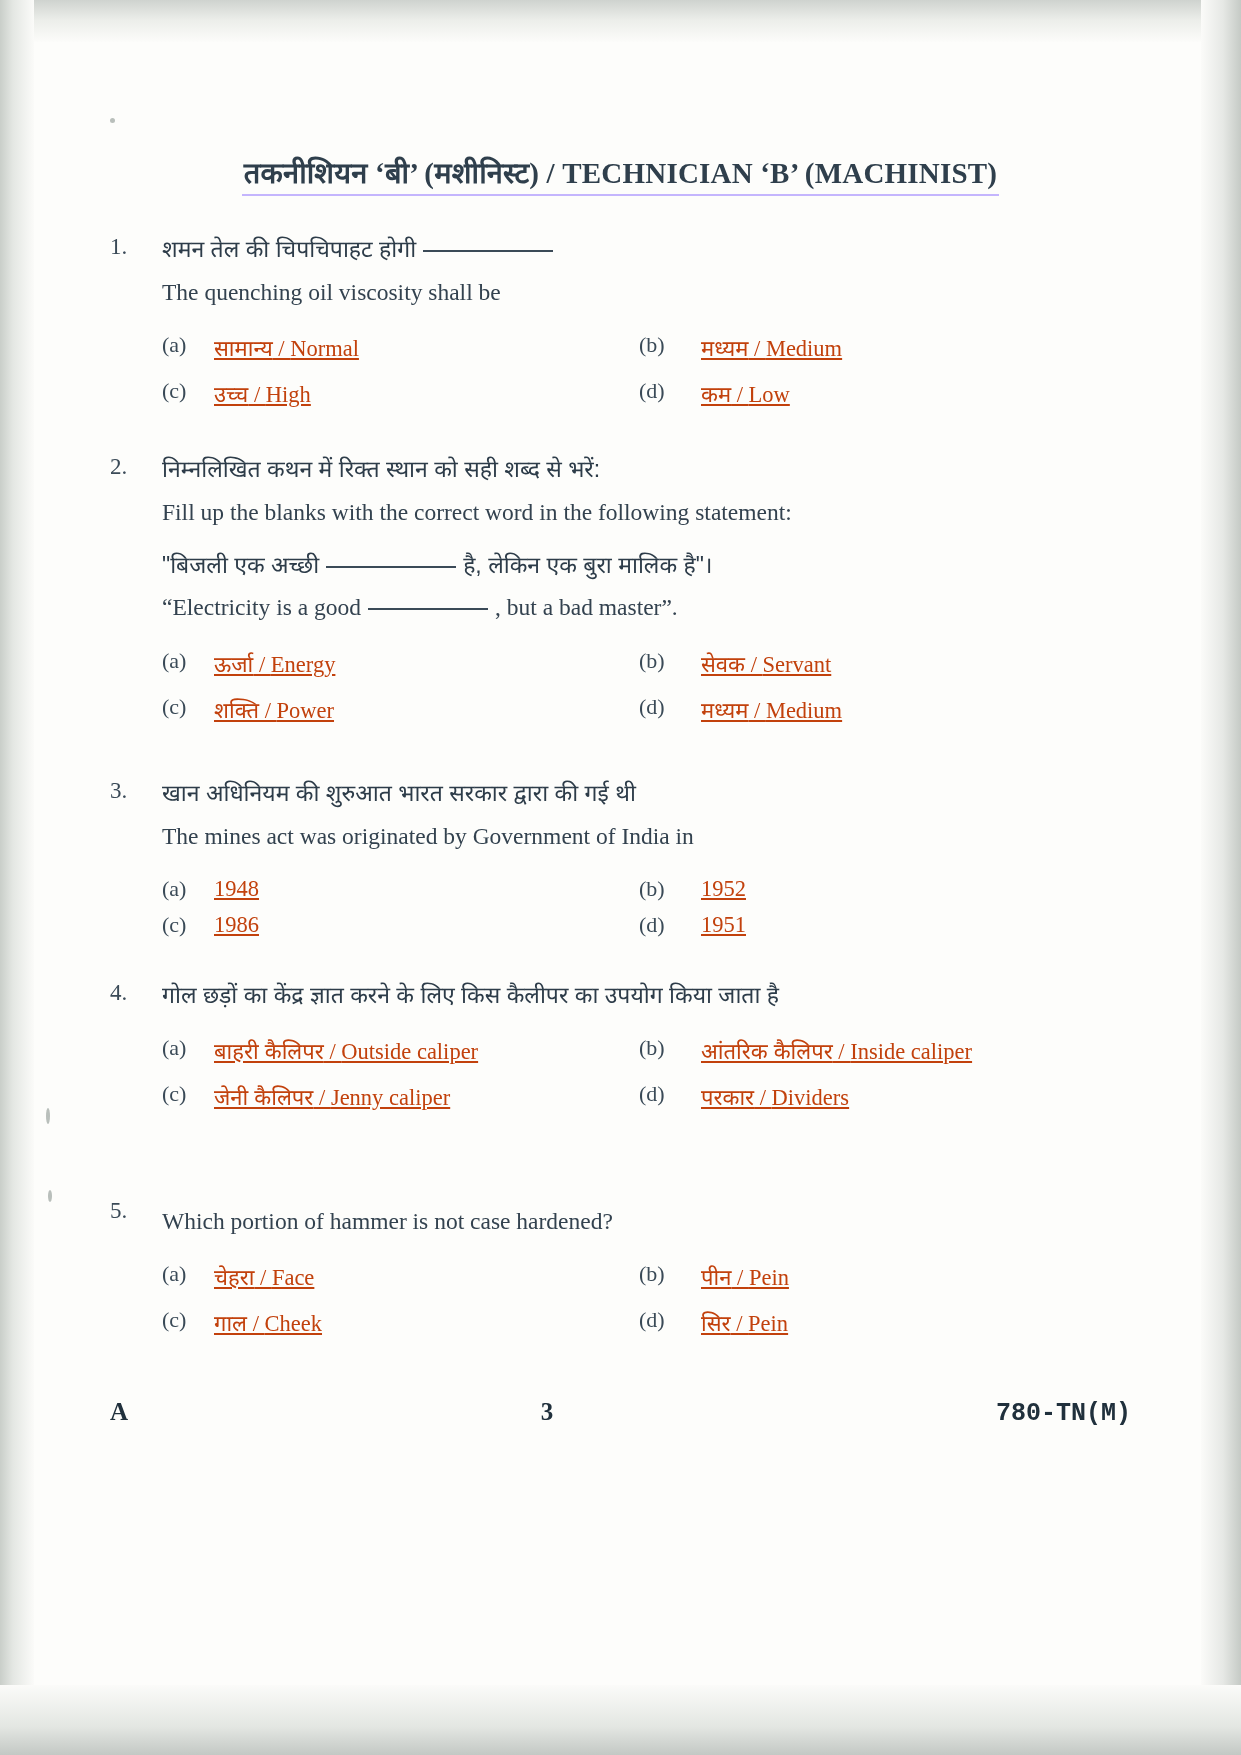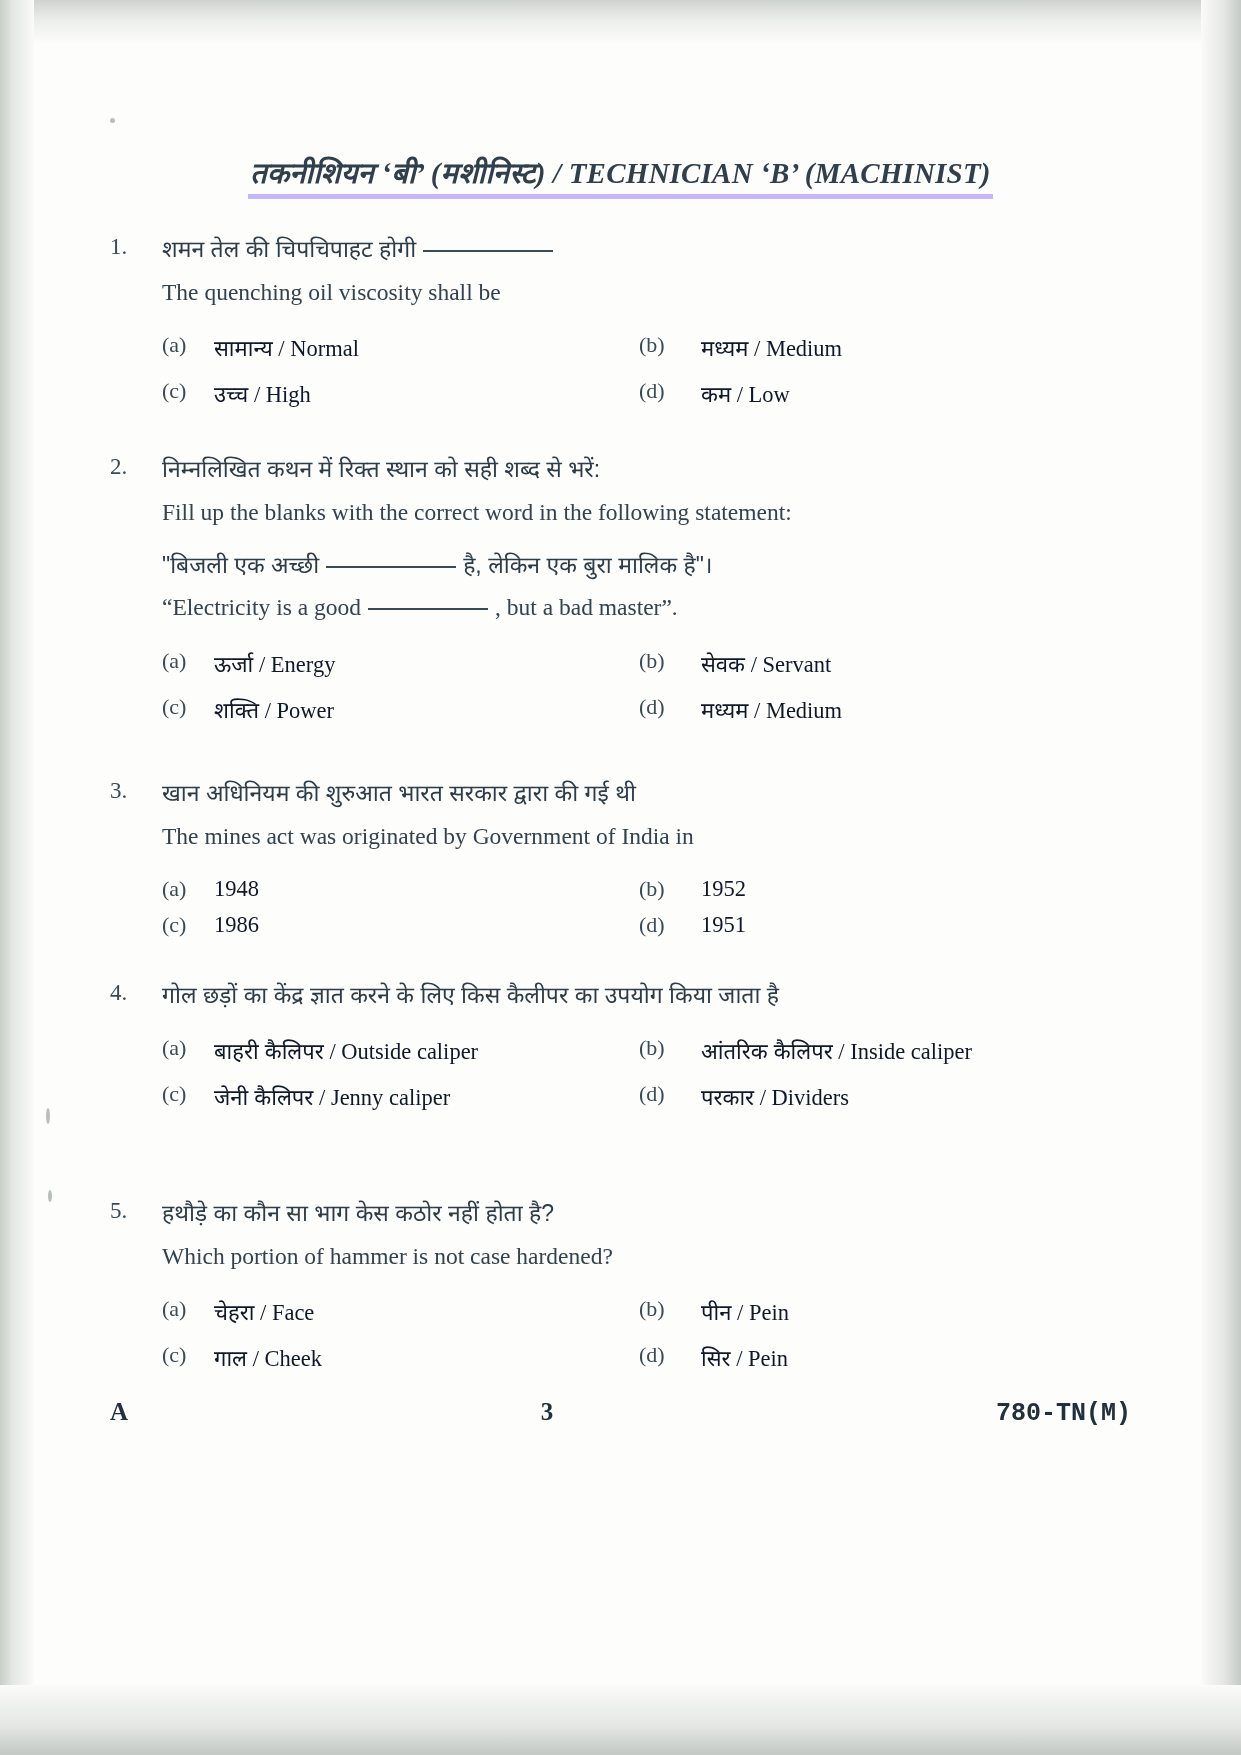--- a/index.html
+++ b/index.html
@@ -62,24 +62,23 @@
     left: 0;
     width: 100%;
     text-align: center;
     font-size: 29px;
     font-weight: bold;
     color: #2f3f4c;
     letter-spacing: 0.2px;
   }
   .doc-title .title-inner {
     display: inline-block;
-    border-bottom: 5px solid #c4b5fd;
+    border-bottom: 2px solid #c4b5fd;
     padding: 0 2px 3px 2px;
     white-space: nowrap;
-    font-style: italic;
   }
   .hindi {
     font-family: "Liberation Sans", "DejaVu Sans", sans-serif;
   }
 
   .q-block {
     position: absolute;
     left: 110px;
     width: 1000px;
   }
@@ -148,22 +147,23 @@
     color: #3a4a57;
     width: 52px;
     flex: 0 0 52px;
   }
   .opt-tag.wide {
     width: 62px;
     flex: 0 0 62px;
   }
   .opt-text {
     font-size: 22.5px;
-    color: #0f172a;
+    color: #c2410c;
     white-space: nowrap;
+    text-decoration: underline;
   }
   .opt-text .hindi {
     font-size: 22px;
   }
 
   .footer {
     position: absolute;
     left: 110px;
     right: 110px;
     top: 1398px;
@@ -335,21 +335,20 @@
             </div>
           </div>
         </div>
       </div>
     </div>
 
     <div class="q-block" style="top:1196px;">
       <div class="q-head">
         <div class="q-num">5.</div>
         <div class="q-body">
-          <div class="q-hindi hindi">हथौड़े का कौन सा भाग केस कठोर नहीं होता है?</div>
           <div class="q-eng">Which portion of hammer is not case hardened?</div>
           <div class="options">
             <div class="opt-row">
               <div class="opt left">
                 <span class="opt-tag">(a)</span>
                 <span class="opt-text"><span class="hindi">चेहरा</span><span> / </span><span>Face</span></span>
               </div>
               <div class="opt right">
                 <span class="opt-tag wide">(b)</span>
                 <span class="opt-text"><span class="hindi">पीन</span><span> / </span><span>Pein</span></span>

